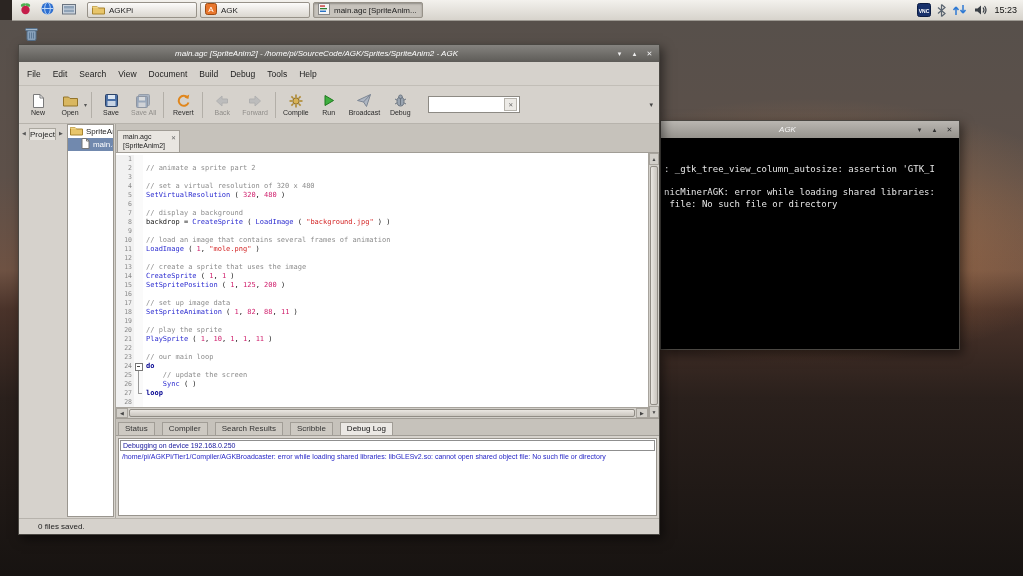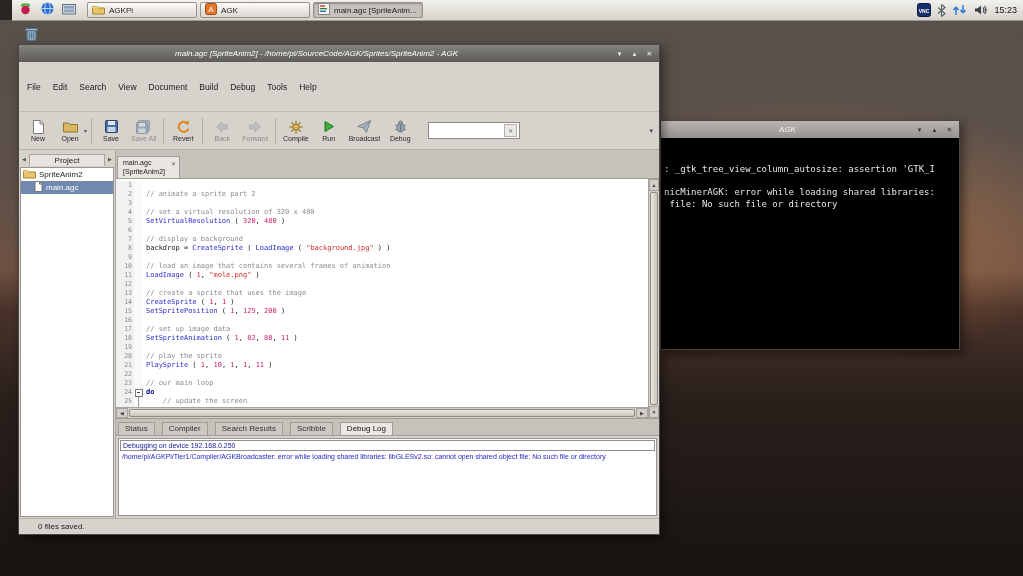--- a/index.html
+++ b/index.html
@@ -30,40 +30,40 @@
   
   .win{position:absolute;border:1px solid #4a4742;box-shadow:3px 4px 10px rgba(0,0,0,.5);
     display:flex;flex-direction:column;}
   .titlebar{height:17px;background:linear-gradient(#85837f,#5d5b57);display:flex;
     align-items:center;padding:0 3px;gap:2px;flex:none;}
   .title{flex:1;text-align:center;color:#fff;font-size:8px;white-space:nowrap;overflow:hidden;font-style:italic;}
   .wbtn{width:13px;height:13px;display:flex;align-items:center;justify-content:center;
     color:#f0f0f0;font-size:7px;}
   
   .win-main{left:18px;top:44px;width:640px;height:489px;background:#d6d2cc;z-index:20;}
-  .menubar{height:17px;display:flex;align-items:center;padding:16px 2px;font-size:8.5px;
+  .menubar{height:17px;display:flex;align-items:center;padding:3px 2px;font-size:8.5px;
     color:#1c1c1c;border-bottom:1px solid #c2beb7;flex:none;}
   .menu-item{padding:2px 6px;}
   .toolbar{height:37px;display:flex;align-items:center;padding:0 3px;
     border-bottom:1px solid #b7b3ac;flex:none;}
   .tbtn{display:flex;flex-direction:column;align-items:center;justify-content:center;
     min-width:32px;height:33px;background:transparent;border:none;font-size:7px;color:#2a2a2a;
     gap:1px;padding:0 4px;font-family:inherit;}
   .tbtn .ticon{height:14px;display:flex;align-items:center;justify-content:center;}
   .tbtn.disabled{opacity:.42;}
   .open-caret{font-size:6px;color:#555;margin:0 1px 0 -2px;}
   .tsep{width:1px;height:26px;background:#b3afa8;margin:0 3px;flex:none;}
   .searchbox{margin-left:12px;width:86px;height:15px;background:#fff;border:1px solid #8d8a84;
     display:flex;align-items:center;padding:0 2px;gap:2px;}
   .searchbox input{flex:1;border:none;outline:none;font-size:8px;min-width:0;background:transparent;}
   .search-clear{font-size:6px;color:#666;border:1px solid #b5b2ab;width:11px;height:11px;flex:none;
     display:flex;align-items:center;justify-content:center;background:#eceae6;}
   .toolbar-overflow{margin-left:auto;font-size:7px;color:#444;padding:0 3px;}
   .main-body{flex:1;display:flex;min-height:0;}
-  .sidebar{width:96px;flex:none;border-right:1px solid #aaa79f;display:flex;flex-direction:column;}
+  .sidebar{width:96px;flex:none;border-right:1px solid #aaa79f;display:flex;flex-direction:row;}
   .sidebar-tabs{height:17px;display:flex;align-items:center;font-size:8px;color:#222;flex:none;}
   .sarrow{font-size:5px;color:#555;width:10px;text-align:center;flex:none;}
   .sidebar-tab-label{flex:1;text-align:center;background:#e7e4df;border:1px solid #aaa79f;
     border-bottom:none;margin-top:2px;padding:1px 0;}
   .tree{flex:1;background:#fff;border:1px solid #9a968f;margin:0 1px 1px;font-size:8px;overflow:hidden;}
   .tree-row{display:flex;align-items:center;gap:3px;height:13px;padding:0 2px;color:#1c1c1c;}
   .tree-row.child{padding-left:13px;}
   .tree-row.selected{background:#7189ae;color:#fff;}
   .editor-col{flex:1;display:flex;flex-direction:column;min-width:0;}
   .edit-tabs{height:28px;background:#c6c2bb;border-bottom:1px solid #a19d96;display:flex;

